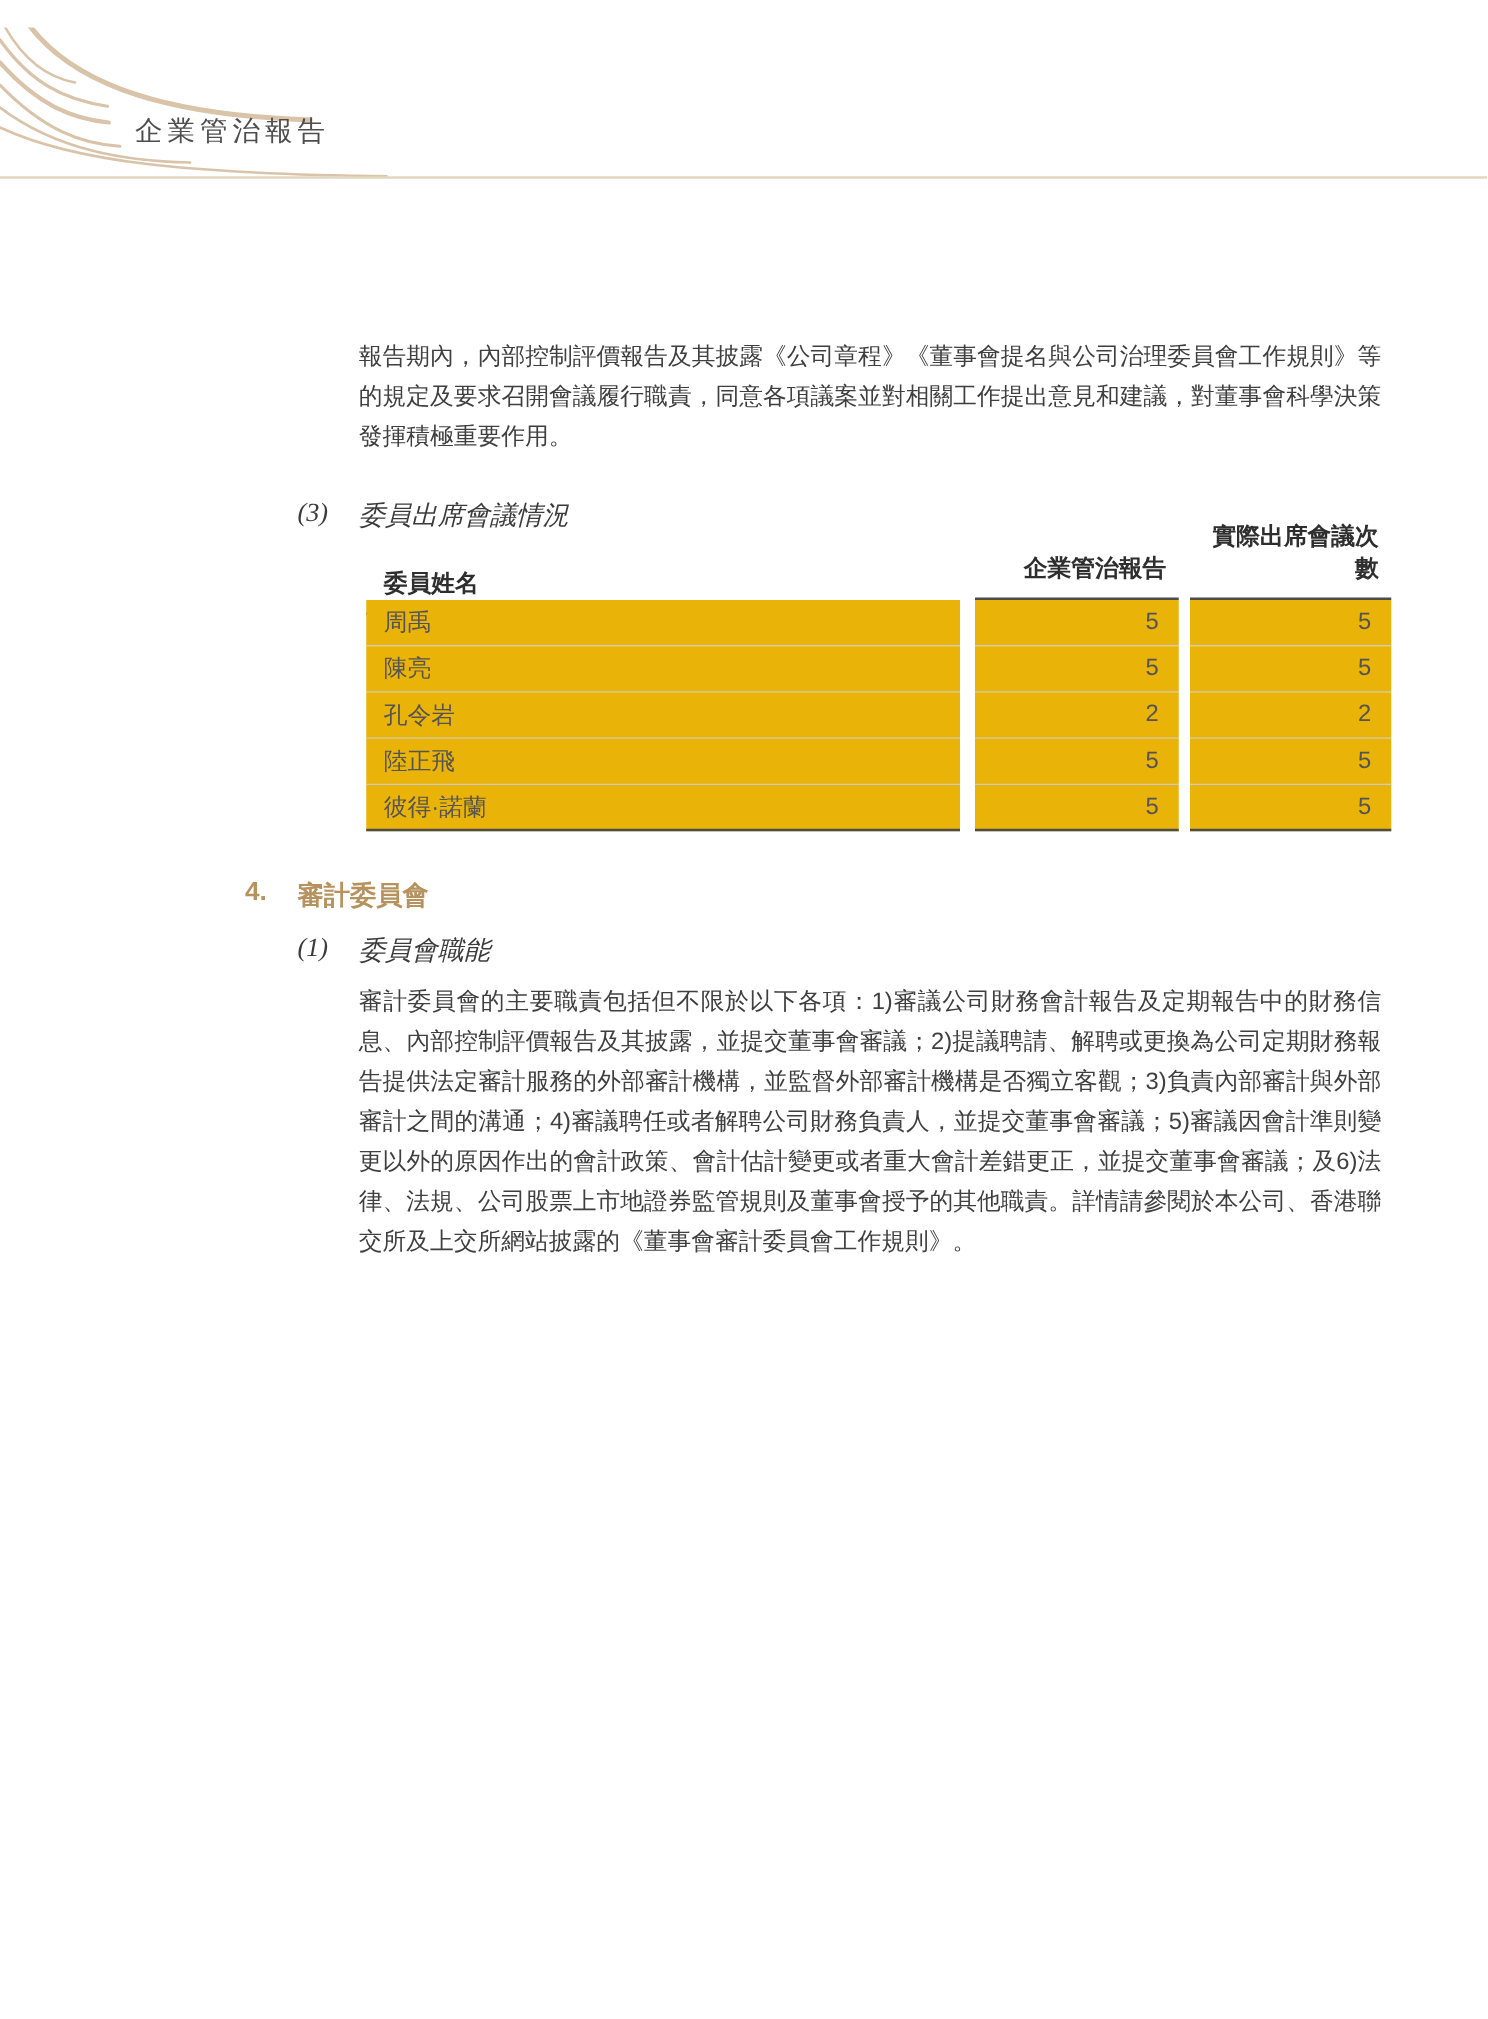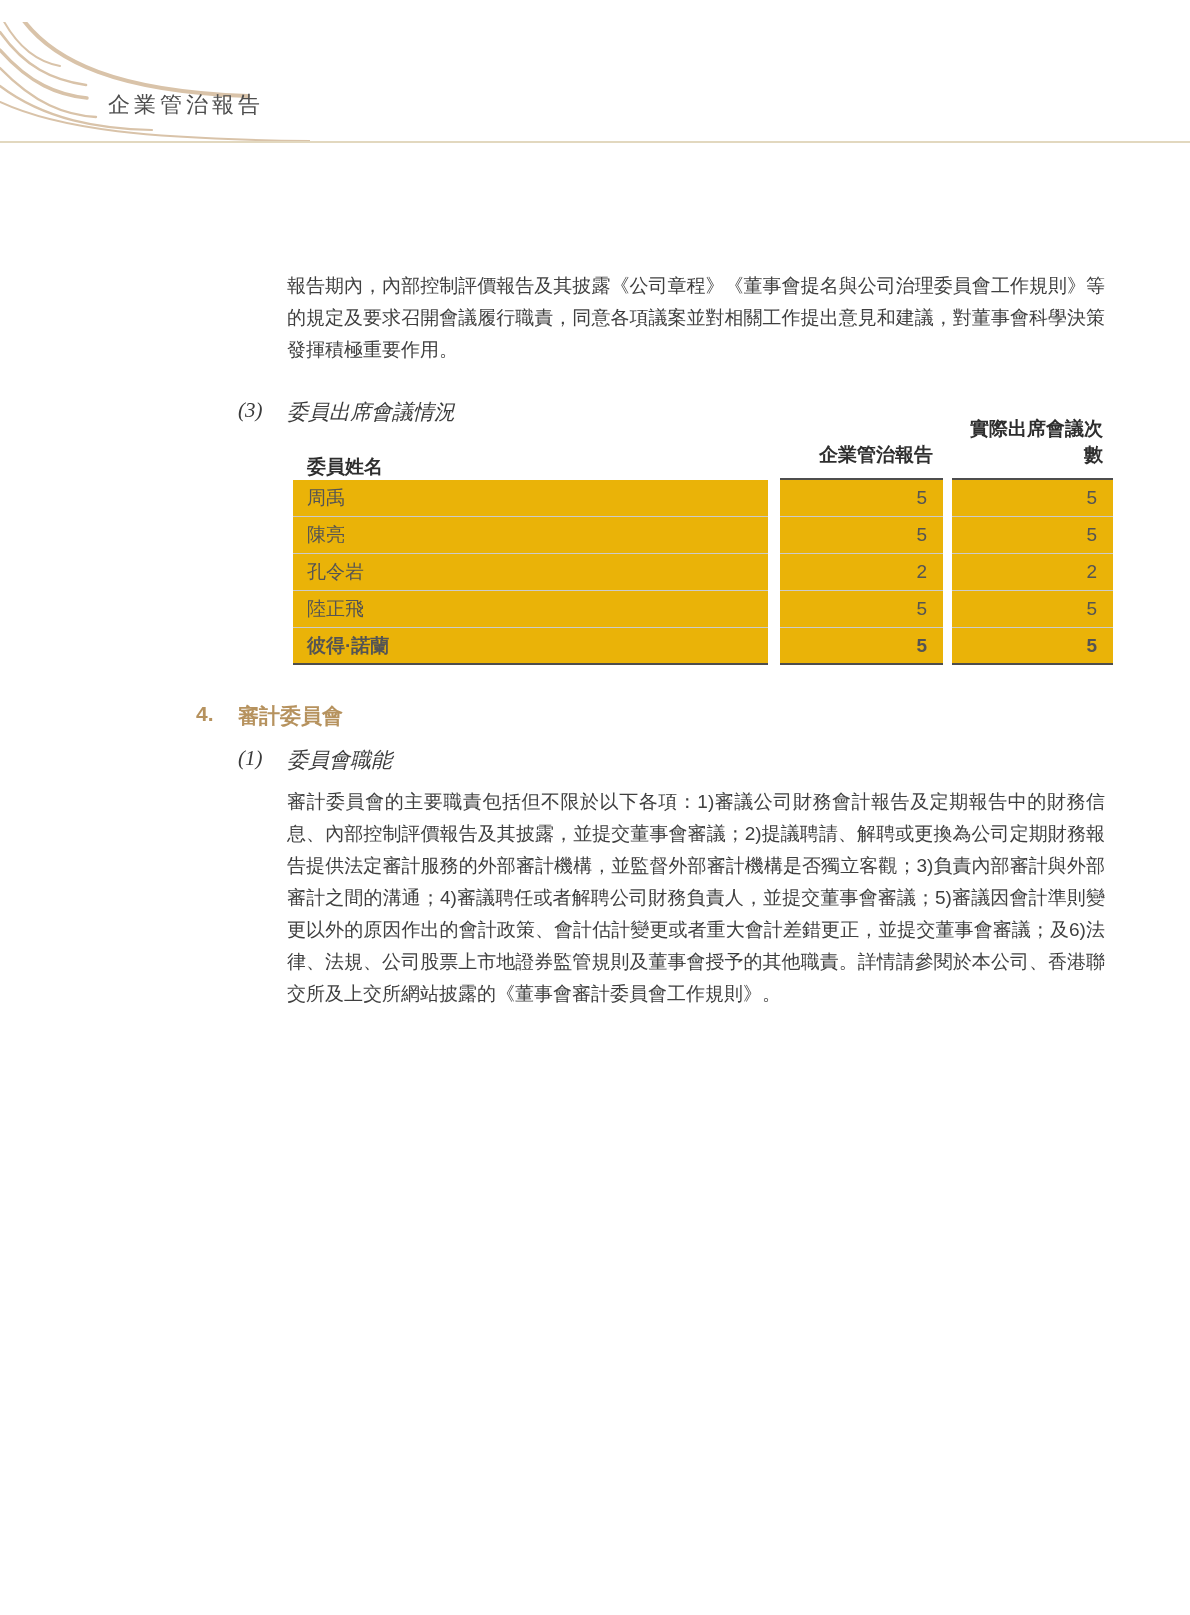--- a/index.html
+++ b/index.html
@@ -111,21 +111,21 @@
   .att-header .c-gap1, .att-header .c-gap2 { border-bottom: none; }
 
   .att-data { height: 37px; }
   .att-data .cell {
     background: #eab308;
     border-bottom: 1px solid #cbcbcb;
     color: #545454;
     font-weight: 400;
   }
   .att-data .c-gap1, .att-data .c-gap2 { background: transparent; border-bottom: none; }
-  .att-data.last .cell { border-bottom: 2px solid #4d4d4d; font-weight: bold; }
+  .att-data.last .cell { border-bottom: 2px solid #4d4d4d; }
   .att-data.last .c-gap1, .att-data.last .c-gap2 { border-bottom: none; }
 
   
   .page-number {
     position: absolute;
     left: 108px;
     top: 1523px;
     font-family: "Liberation Serif", "DejaVu Serif", serif;
     font-size: 21px;
     color: #ef4444;

